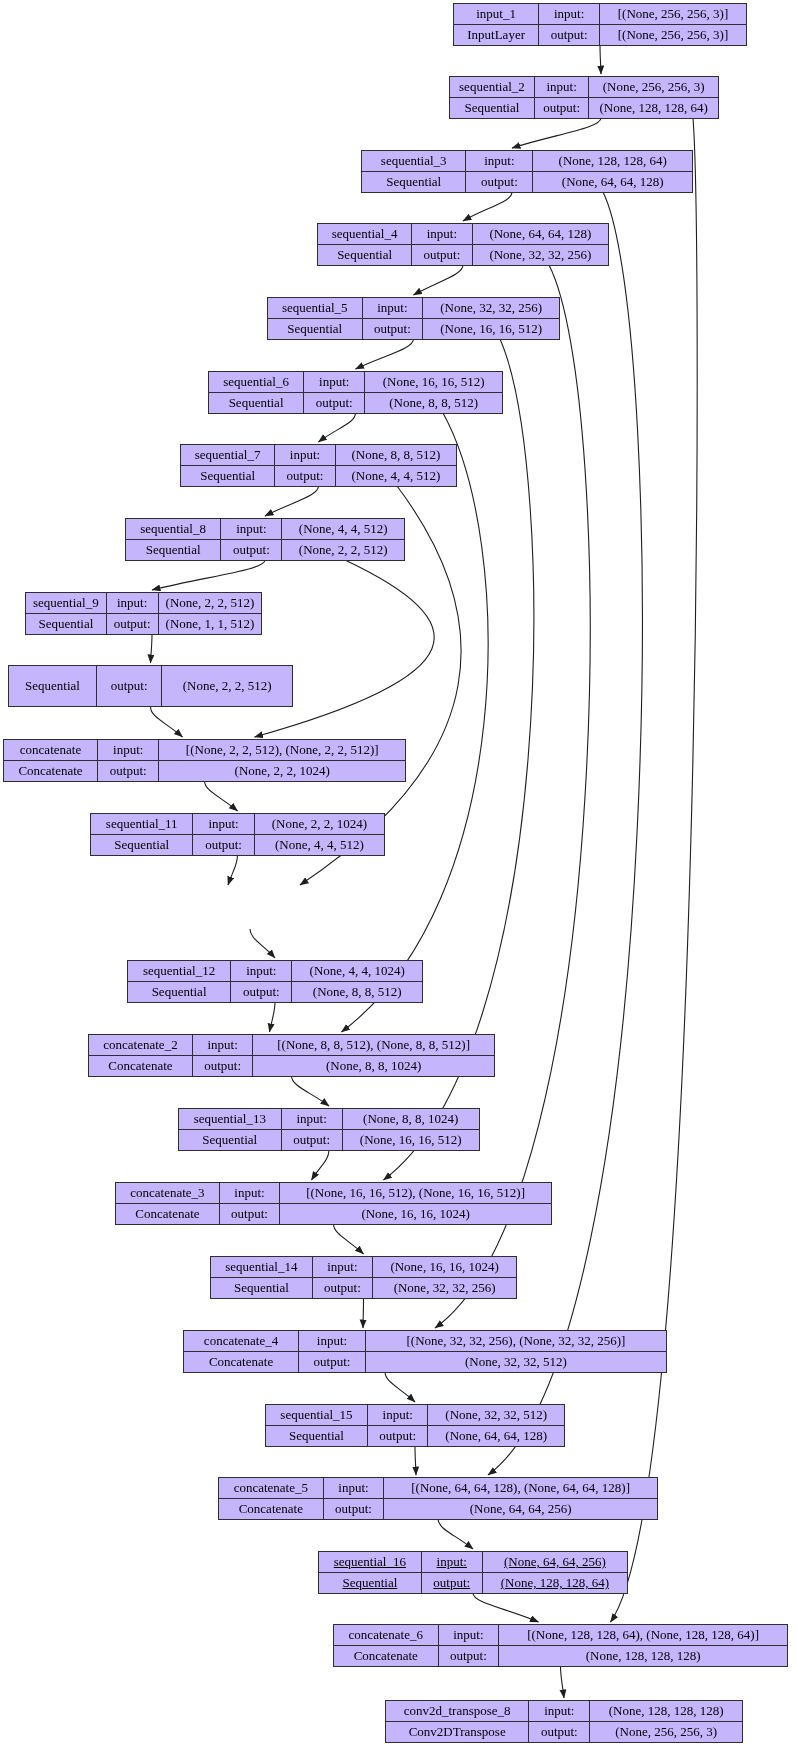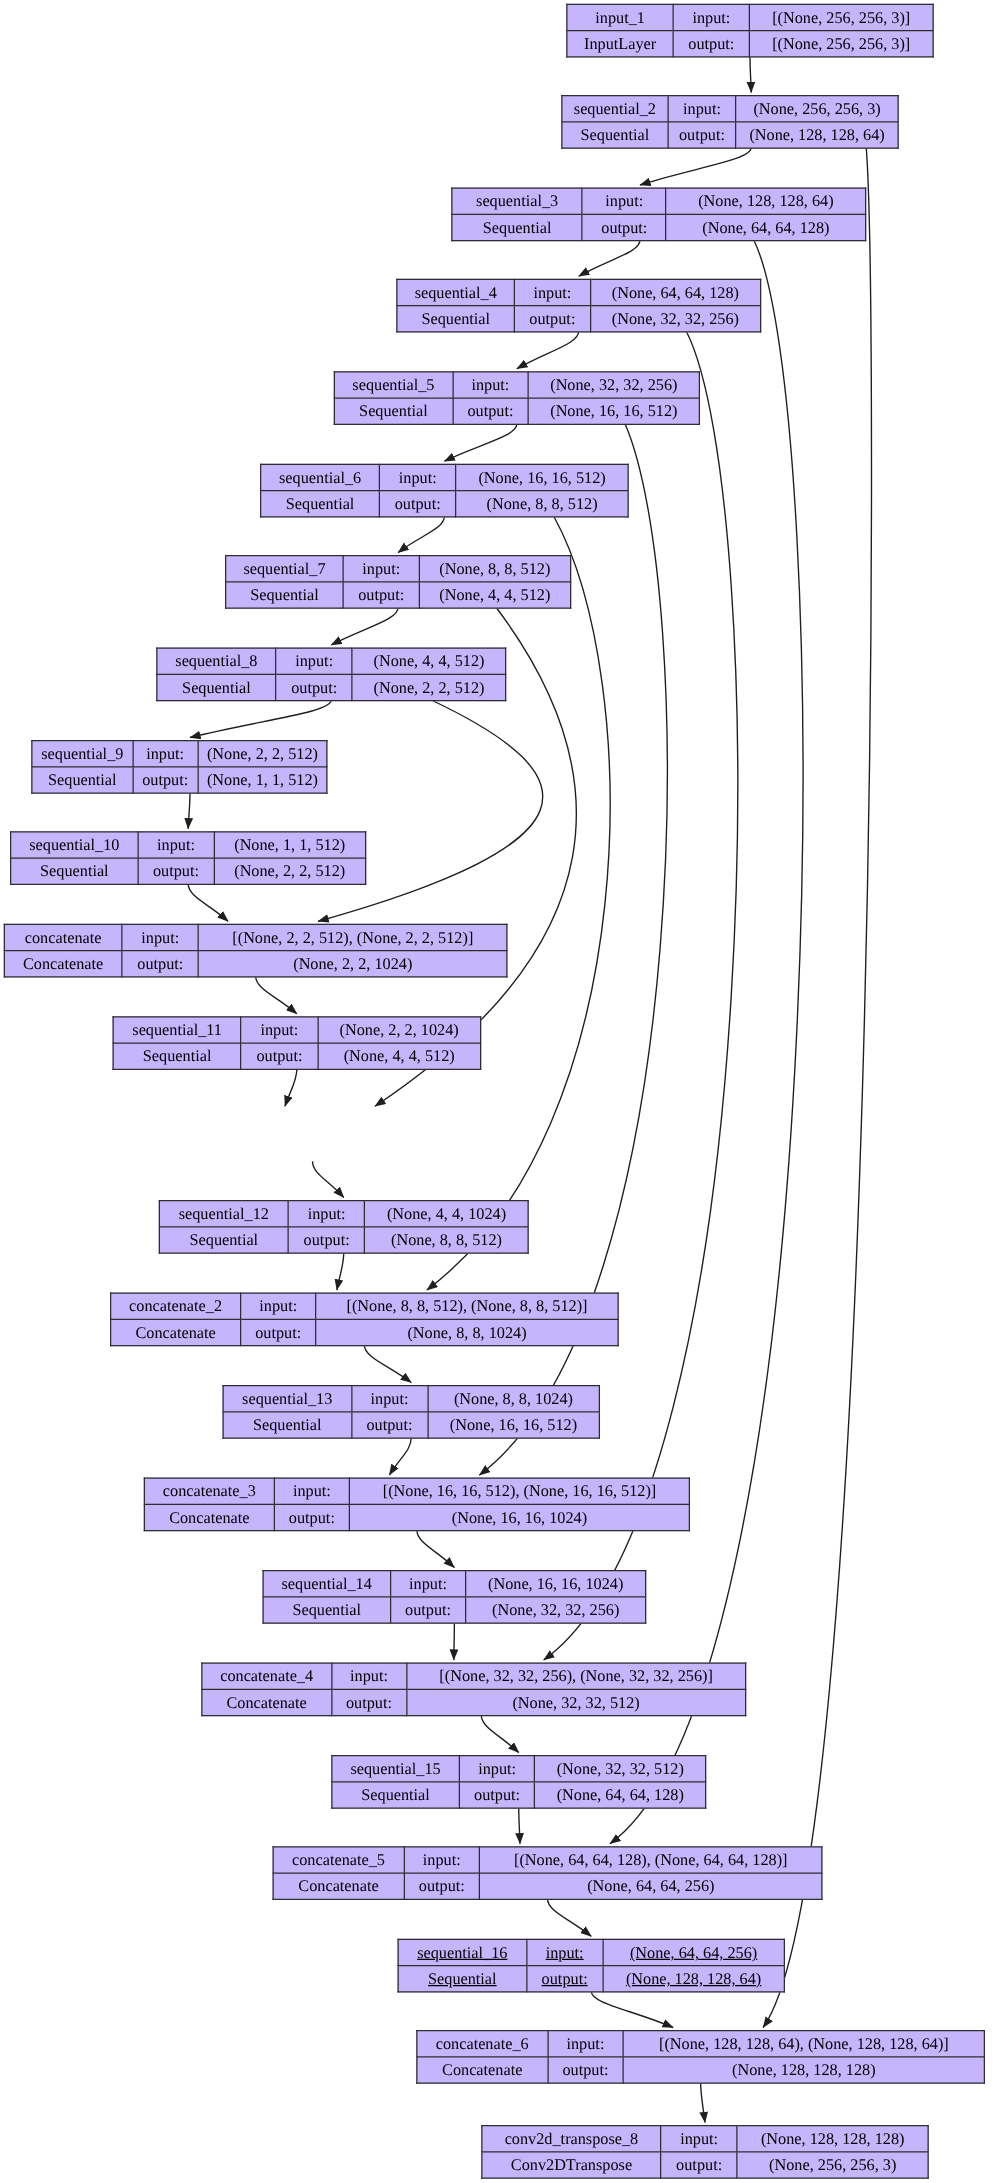--- a/index.html
+++ b/index.html
@@ -193,25 +193,20 @@
       <tr>
         <td>Sequential</td>
         <td>output:</td>
         <td>(None, 1, 1, 512)</td>
       </tr>
     </tbody>
   </table>
     <table class="node" style="left: 8px; top: 665px; width: 285px; height: 42px;">
     <tbody>
       <tr>
-        <td>sequential_10</td>
-        <td>input:</td>
-        <td>(None, 1, 1, 512)</td>
-      </tr>
-      <tr>
         <td>Sequential</td>
         <td>output:</td>
         <td>(None, 2, 2, 512)</td>
       </tr>
     </tbody>
   </table>
     <table class="node" style="left: 3px; top: 739px; width: 403px; height: 42px;">
     <tbody>
       <tr>
         <td>concatenate</td>
@@ -302,21 +297,21 @@
         <td>input:</td>
         <td>(None, 16, 16, 1024)</td>
       </tr>
       <tr>
         <td>Sequential</td>
         <td>output:</td>
         <td>(None, 32, 32, 256)</td>
       </tr>
     </tbody>
   </table>
-    <table class="node" style="left: 161px; top: 1330px; width: 436px; height: 42px;">
+    <table class="node" style="left: 183px; top: 1330px; width: 484px; height: 42px;">
     <tbody>
       <tr>
         <td>concatenate_4</td>
         <td>input:</td>
         <td>[(None, 32, 32, 256), (None, 32, 32, 256)]</td>
       </tr>
       <tr>
         <td>Concatenate</td>
         <td>output:</td>
         <td>(None, 32, 32, 512)</td>

